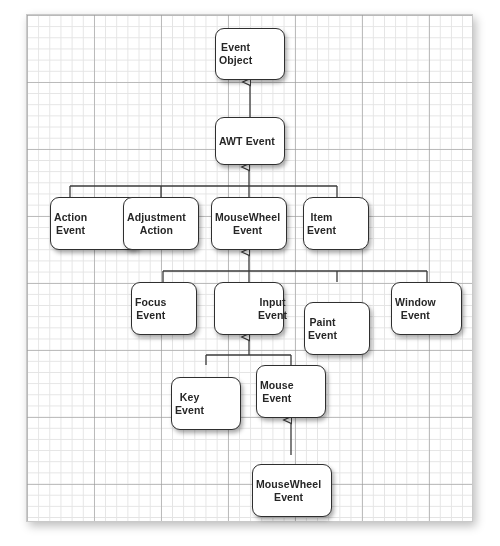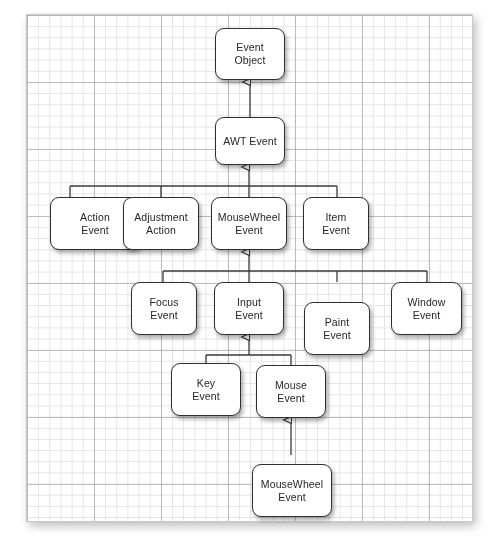--- a/index.html
+++ b/index.html
@@ -53,28 +53,29 @@
   }
   
   .node {
     position: absolute;
     box-sizing: border-box;
     background: #ffffff;
     border: 1.6px solid #2f2f2f;
     border-radius: 9px;
     display: flex;
     align-items: center;
-    justify-content: center;
+    justify-content: flex-start;
     text-align: center;
     color: #262626;
     font-size: 10.5px;
     line-height: 13px;
     letter-spacing: 0.1px;
     box-shadow: 2px 3px 4px rgba(0,0,0,0.34);
     white-space: pre-line;
+    font-weight: bold;
   }
   .node-label {
     display: block;
     padding: 0 3px;
   }
 </style>
 </head>
 <body>
 
 <div id="stage">
@@ -131,46 +132,46 @@
   <div class="node" style="left:123px;top:197px;width:76px;height:53px;">
     <span class="node-label">Adjustment
 Action</span>
   </div>
 
   <div class="node" style="left:211px;top:197px;width:76px;height:53px;">
     <span class="node-label">MouseWheel
 Event</span>
   </div>
 
-  <div class="node" style="left:303px;top:197px;width:66px;height:53px;">
+  <div class="node" style="left:303px;top:197px;width:66px;height:53px;border-radius:10px;">
     <span class="node-label">Item
 Event</span>
   </div>
 
   <div class="node" style="left:131px;top:282px;width:66px;height:53px;">
     <span class="node-label">Focus
 Event</span>
   </div>
 
-  <div class="node" style="left:214px;top:282px;width:70px;height:53px;">
+  <div class="node" style="left:214px;top:282px;width:70px;height:53px;padding-left:40px;">
     <span class="node-label">Input
 Event</span>
   </div>
 
   <div class="node" style="left:304px;top:282px;width:66px;height:53px;margin-top:20px;">
     <span class="node-label">Paint
 Event</span>
   </div>
 
   <div class="node" style="left:391px;top:282px;width:71px;height:53px;">
     <span class="node-label">Window
 Event</span>
   </div>
 
-  <div class="node" style="left:171px;top:363px;width:70px;height:53px;">
+  <div class="node" style="left:171px;top:377px;width:70px;height:53px;">
     <span class="node-label">Key
 Event</span>
   </div>
 
   <div class="node" style="left:256px;top:365px;width:70px;height:53px;">
     <span class="node-label">Mouse
 Event</span>
   </div>
 
   <div class="node" style="left:252px;top:464px;width:80px;height:53px;">

